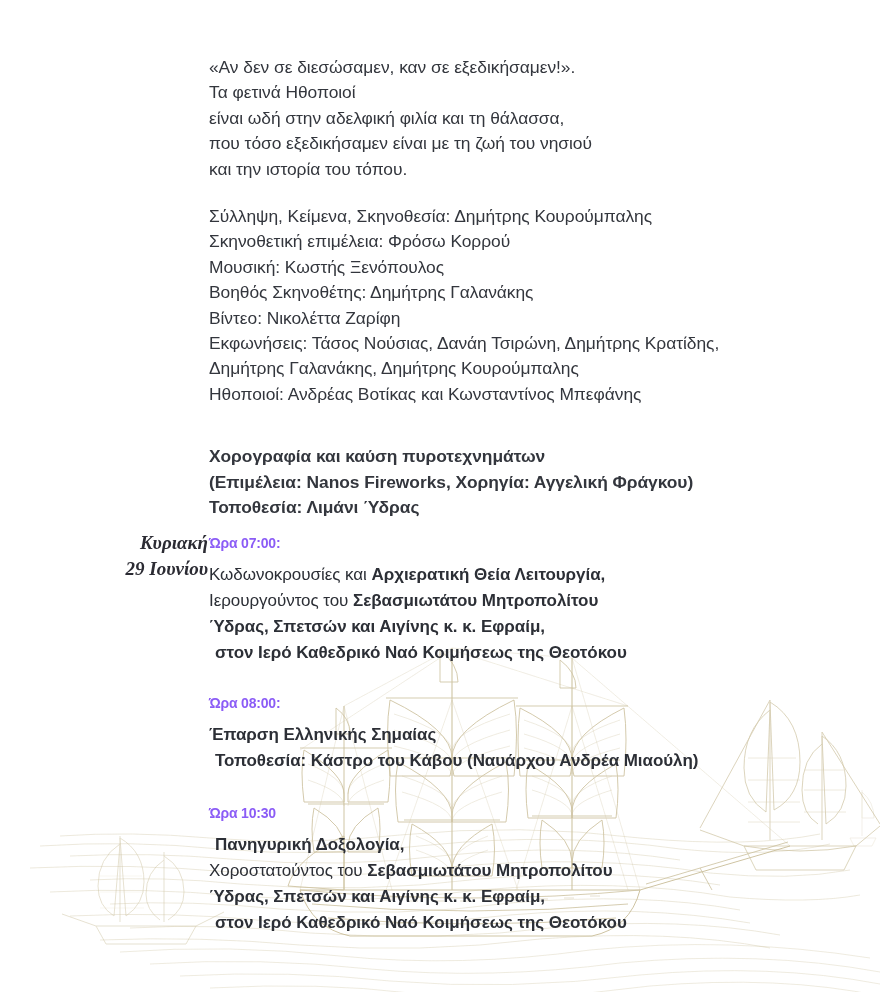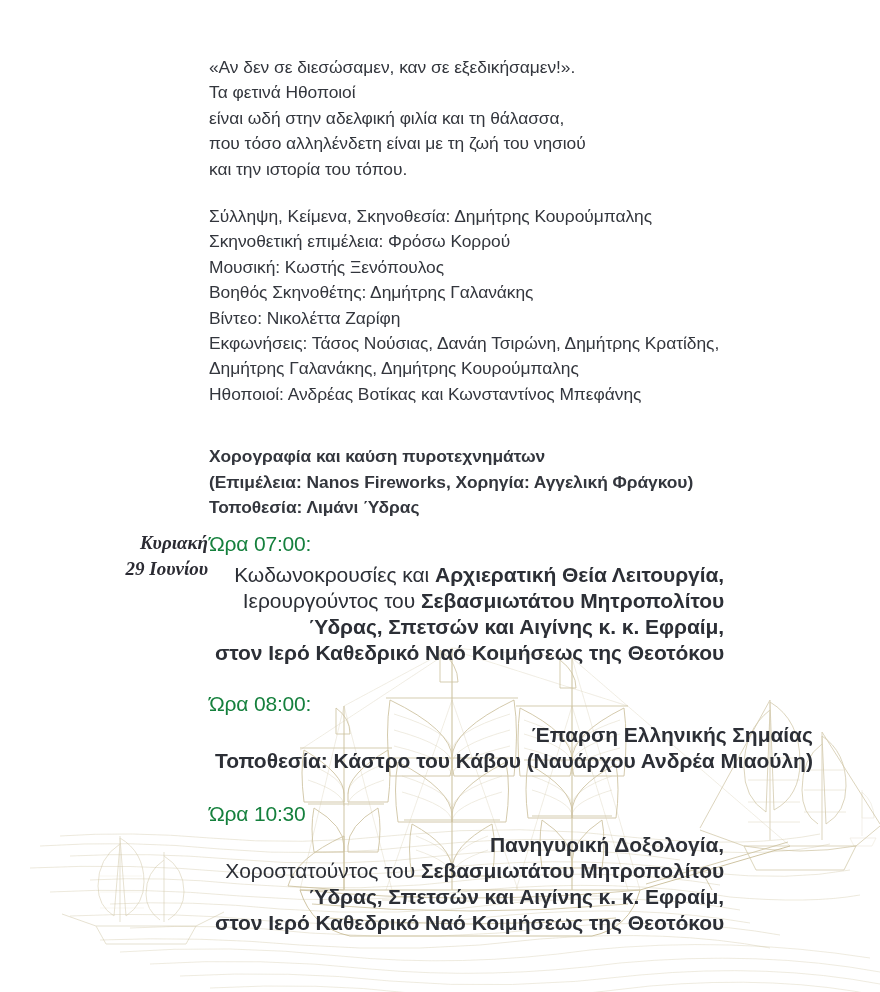--- a/index.html
+++ b/index.html
@@ -86,36 +86,35 @@
     font-size:19px;
     line-height:25.5px;
     color:#2b2b33;
   }
   #datelabel .ln { display:block; white-space:pre; }
 
   
   .entry { position:absolute; left:209px; }
   .entry .time {
     display:block;
-    font-size:21px;
+    font-size:14px;
     line-height:27px;
-    font-weight:400;
+    font-weight:700;
     letter-spacing:-0.2px;
-    color:#15803d;
+    color:#8b5cf6;
   }
   .entry .body { display:block; margin-top:5px; }
   .entry .body .ln {
     display:block;
     white-space:pre;
-    font-size:21px;
+    font-size:17px;
     line-height:26px;
     font-weight:600;
     letter-spacing:-0.05px;
     color:#2c2f36;
-    text-align:right;
   }
   .entry .body .ln.light { font-weight:400; }
   .entry .body .ln .b { font-weight:700; }
   .entry .body .ln.ind { padding-left:6px; }
 
   #e0700 { top:530px; }
   #e0800 { top:690px; }
   #e1030 { top:800px; }
 </style>
 </head>
@@ -285,21 +284,21 @@
     </g>
   </svg>
 </div>
 
 <div id="content">
 
   <div class="block para" id="intro">
       <span class="ln">«Αν δεν σε διεσώσαμεν, καν σε εξεδικήσαμεν!».</span>
       <span class="ln">Τα φετινά Ηθοποιοί</span>
       <span class="ln">είναι ωδή στην αδελφική φιλία και τη θάλασσα,</span>
-      <span class="ln">που τόσο αλληλένδετη είναι με τη ζωή του νησιού</span>
+      <span class="ln">που τόσο εξεδικήσαμεν είναι με τη ζωή του νησιού</span>
       <span class="ln">και την ιστορία του τόπου.</span>
     </div>
 
   <div class="block para" id="credits">
       <span class="ln">Σύλληψη, Κείμενα, Σκηνοθεσία: Δημήτρης Κουρούμπαλης</span>
       <span class="ln">Σκηνοθετική επιμέλεια: Φρόσω Κορρού</span>
       <span class="ln">Μουσική: Κωστής Ξενόπουλος</span>
       <span class="ln">Βοηθός Σκηνοθέτης: Δημήτρης Γαλανάκης</span>
       <span class="ln">Βίντεο: Νικολέττα Ζαρίφη</span>
       <span class="ln it">Εκφωνήσεις: Τάσος Νούσιας, Δανάη Τσιρώνη, Δημήτρης Κρατίδης,</span>

